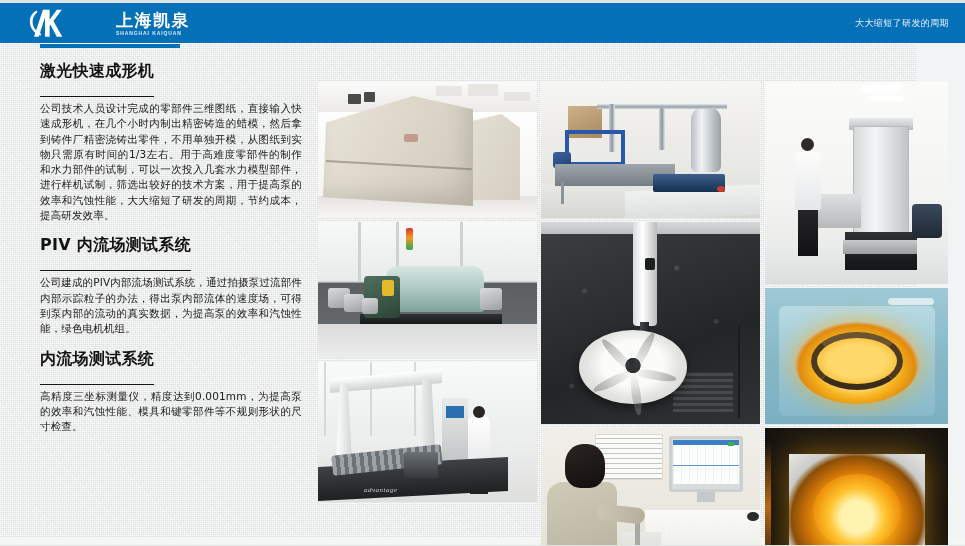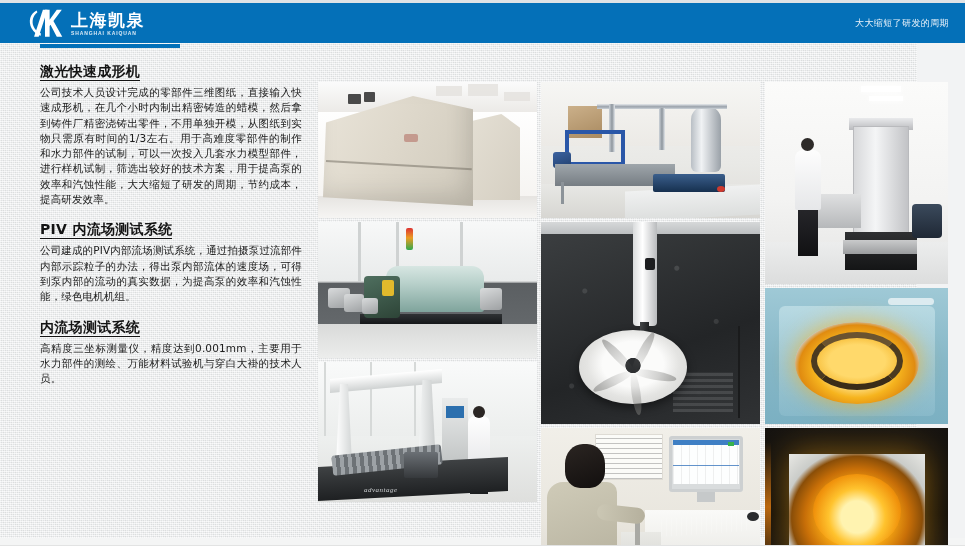--- a/index.html
+++ b/index.html
@@ -24,21 +24,21 @@
   
   .header {
     position: absolute; left: 0; top: 3px; width: 965px; height: 40px;
     background: #0470b8;
   }
   .logo-wrap {
     position: absolute; left: 26px; top: 5px;
     display: flex; align-items: center; gap: 7px;
   }
   .logo-mark { width: 38px; height: 32px; display: block; }
-  .logo-text { display: flex; flex-direction: column; justify-content: flex-start; }
+  .logo-text { display: flex; flex-direction: column; justify-content: flex-start; margin-left: 45px; }
   .logo-cn {
     color: #ffffff; font-size: 17px; font-weight: bold;
     letter-spacing: 1.5px; line-height: 19px;
     font-family: "DejaVu Sans", "Liberation Sans", sans-serif;
   }
   .logo-en {
     color: #dbeaf6; font-size: 5px; font-weight: bold;
     letter-spacing: 0.9px; line-height: 7px;
     font-family: "Liberation Sans", sans-serif;
   }
@@ -75,23 +75,23 @@
   .page-title {
     font-size: 23px; font-weight: bold; color: #1a1a1a;
     letter-spacing: 1px; line-height: 30px;
     font-family: "DejaVu Sans", "Liberation Sans", sans-serif;
   }
   .title-rule {
     width: 140px; height: 4px; background: #0470b8; margin: 6px 0 14px 0;
   }
   .sec { margin-bottom: 13px; }
   .sec-head {
-    font-size: 14px; font-weight: bold; color: #141414;
+    font-size: 16px; font-weight: bold; color: #141414;
     border-bottom: 1px solid #141414;
-    display: inline-block; padding-bottom: 2px; margin-bottom: 4px;
+    display: inline-block; padding-bottom: 18px; margin-bottom: 4px;
     line-height: 14px; letter-spacing: .3px;
     font-family: "DejaVu Sans", "Liberation Sans", sans-serif;
   }
   .sec-body {
     font-size: 10.5px; color: #202020; line-height: 15.3px;
     text-align: justify; letter-spacing: .15px;
     font-family: "DejaVu Sans", "Liberation Sans", sans-serif;
   }
 
   
@@ -537,21 +537,21 @@
     </div>
 
     <div class="sec">
       <div class="sec-head">PIV 内流场测试系统</div>
       <div class="sec-body">公司建成的PIV内部流场测试系统，通过拍摄泵过流部件内部示踪粒子的办法，得出泵内部流体的速度场，可得到泵内部的流动的真实数据，为提高泵的效率和汽蚀性能，绿色电机机组。</div>
     </div>
 
 
     <div class="sec">
       <div class="sec-head">内流场测试系统</div>
-      <div class="sec-body">高精度三坐标测量仪，精度达到0.001mm，主要用于水力部件的测绘、万能材料试验机与穿白大褂的技术人员。</div>
+      <div class="sec-body">高精度三坐标测量仪，精度达到0.001mm，为提高泵的效率和汽蚀性能、模具和键零部件等不规则形状的尺寸检查。</div>
     </div>
 
   </div>
 
   <div class="mosaic">
 
     <div class="ph p1">
       <div class="ceiling"></div>
       <div class="ceil-tile" style="left:118px;top:4px;width:26px;height:10px"></div>
       <div class="ceil-tile" style="left:150px;top:2px;width:30px;height:12px"></div>

